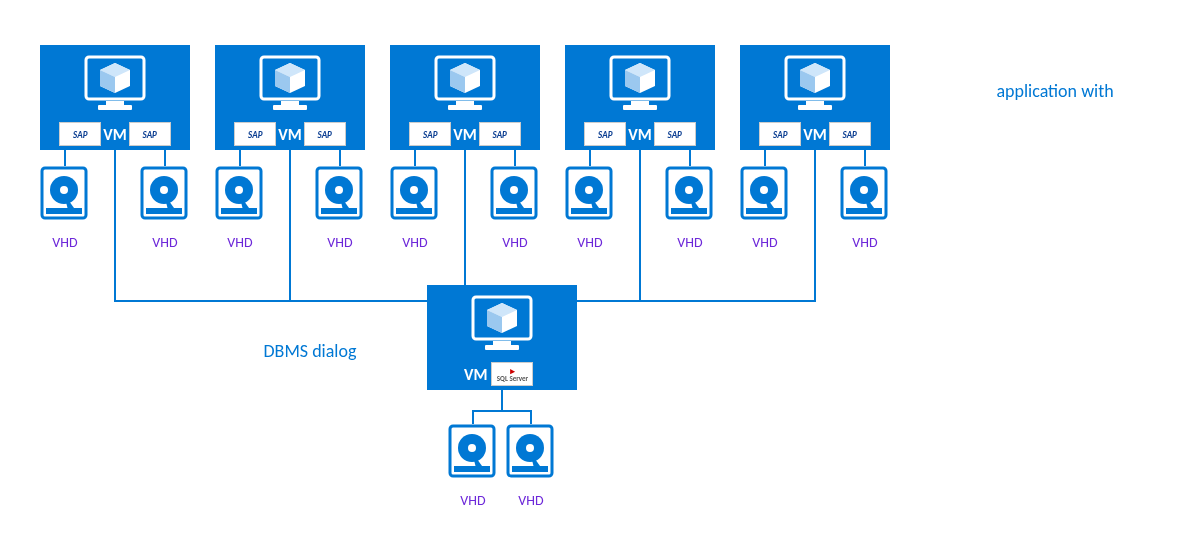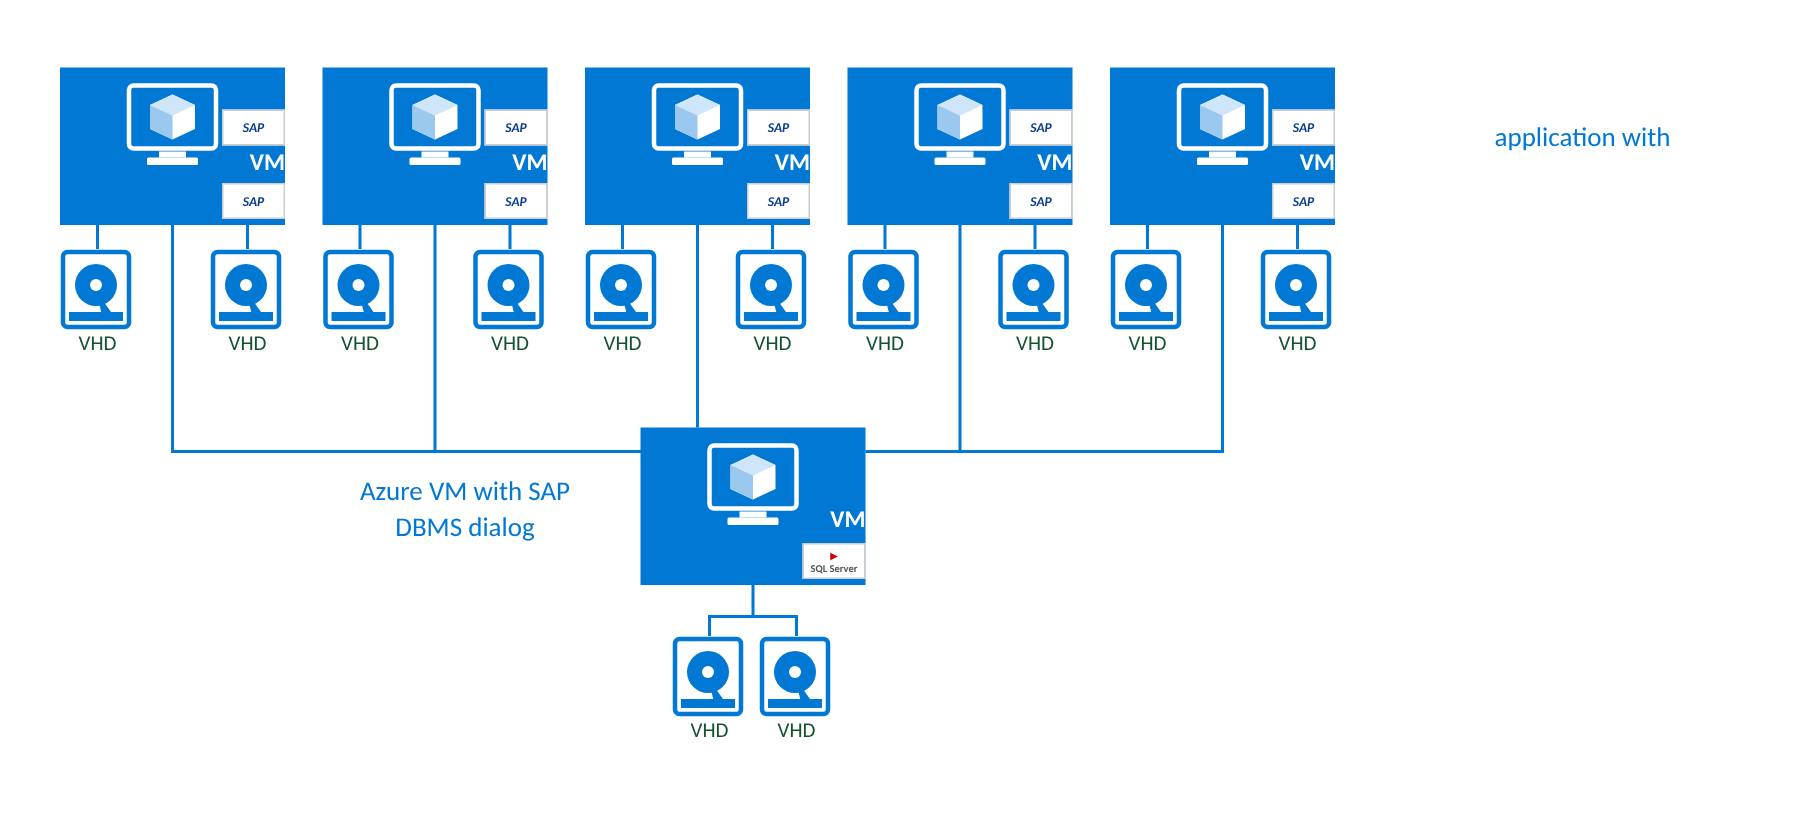--- a/index.html
+++ b/index.html
@@ -31,21 +31,20 @@
     top: 10px;
     left: 50%;
     transform: translateX(-50%);
   }
   .vm-label-row {
     display: flex;
     align-items: flex-end;
     justify-content: center;
     width: 100%;
     gap: 2px;
-    flex-direction: column;
   }
   .vm-label {
     color: #fff;
     font-weight: 600;
     font-size: 16px;
     padding-bottom: 2px;
   }
   .badge {
     width: 42px;
     height: 24px;
@@ -71,24 +70,24 @@
   .badge.sql .sql-icon { color:#c00; font-size:9px; }
   .vm-box.dbms .vm-label-row { justify-content: flex-start; padding-left: 37px; gap: 4px; }
 
   
   .vhd {
     position: absolute;
     width: 50px;
     text-align: center;
   }
   .vhd-label {
-    color: #14532d;
+    color: #6d28d9;
     font-size: 14px;
     font-weight: 500;
-    margin-top: 0;
+    margin-top: 14px;
   }
 
   
   .anno {
     position: absolute;
     color: #0078d4;
     font-size: 18px;
     text-align: center;
     line-height: 1.35;
   }
@@ -311,17 +310,17 @@
       </svg>
     <div class="vhd-label">VHD</div>
   </div>
 
   <div class="anno" style="left:930px; top:55px; width:250px;">
     <br>
     <span>application with</span><br>
   </div>
 
   <div class="anno" style="left:205px; top:315px; width:210px;">
-    <span>Azure VM with SAP</span><br>
+    <br>
     <span>DBMS dialog</span>
   </div>
 
 </div>
 
 </body></html>

